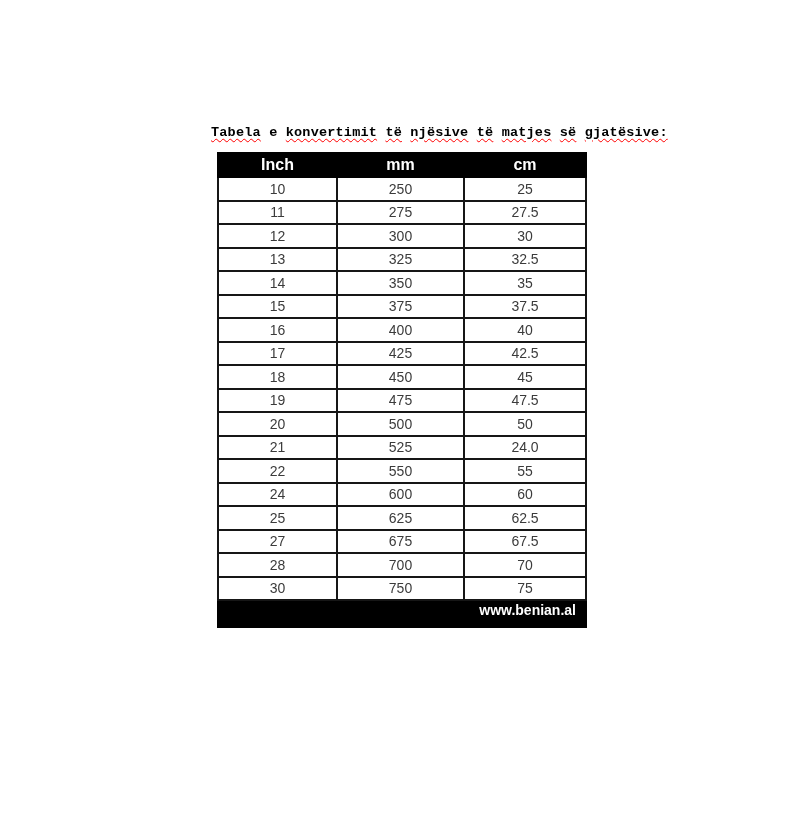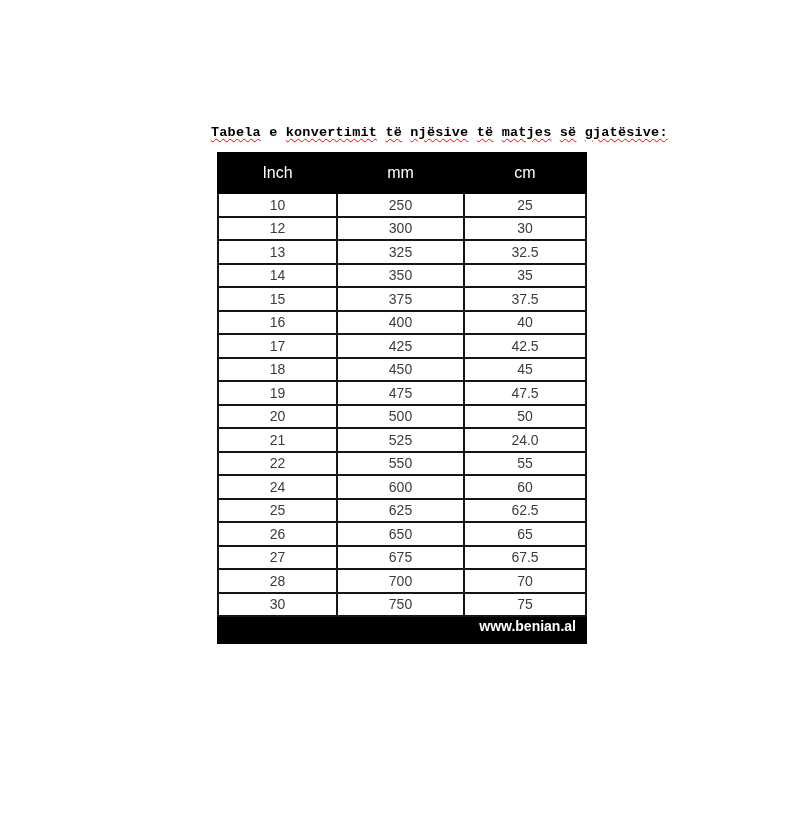--- a/index.html
+++ b/index.html
@@ -42,24 +42,24 @@
     width: 368px;
     border-collapse: collapse;
     table-layout: fixed;
   }
   table.conv col.c1 { width: 119px; }
   table.conv col.c2 { width: 127px; }
   table.conv col.c3 { width: 122px; }
   table.conv th {
     background: var(--header-bg, #000000);
     color: var(--header-fg, #ffffff);
-    font-weight: 400;
+    font-weight: 700;
     font-size: 16px;
     height: 22px;
-    padding: 8px;
+    padding: 0;
     border: 2px solid var(--header-bg, #000000);
     text-align: center;
     vertical-align: middle;
   }
   table.conv td {
     border: 2px solid var(--border-color, #161616);
     text-align: center;
     vertical-align: middle;
     font-size: 14px;
     color: var(--cell-fg, #3b3b3b);
@@ -98,20 +98,25 @@
           <th>cm</th>
         </tr>
     </thead>
     <tbody id="bodyRows">
         <tr>
           <td>10</td>
           <td>250</td>
           <td>25</td>
         </tr>
         <tr>
+          <td>11</td>
+          <td>275</td>
+          <td>27.5</td>
+        </tr>
+        <tr>
           <td>12</td>
           <td>300</td>
           <td>30</td>
         </tr>
         <tr>
           <td>13</td>
           <td>325</td>
           <td>32.5</td>
         </tr>
         <tr>
@@ -161,25 +166,20 @@
         </tr>
         <tr>
           <td>24</td>
           <td>600</td>
           <td>60</td>
         </tr>
         <tr>
           <td>25</td>
           <td>625</td>
           <td>62.5</td>
-        </tr>
-        <tr>
-          <td>26</td>
-          <td>650</td>
-          <td>65</td>
         </tr>
         <tr>
           <td>27</td>
           <td>675</td>
           <td>67.5</td>
         </tr>
         <tr>
           <td>28</td>
           <td>700</td>
           <td>70</td>

